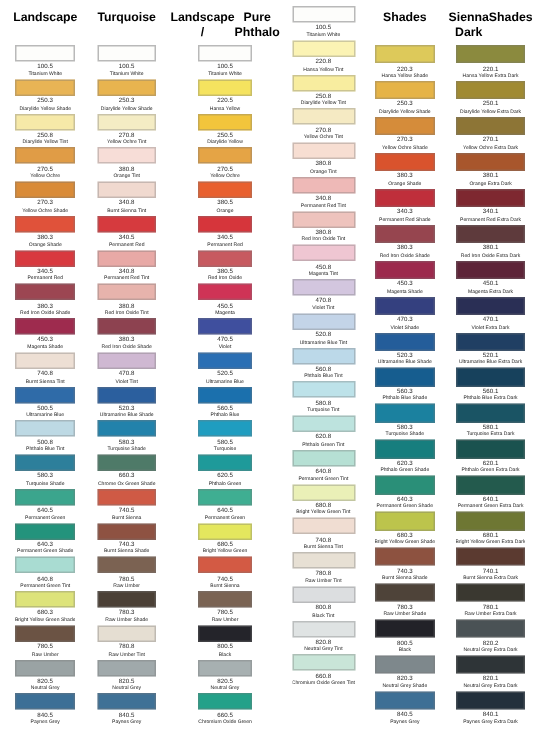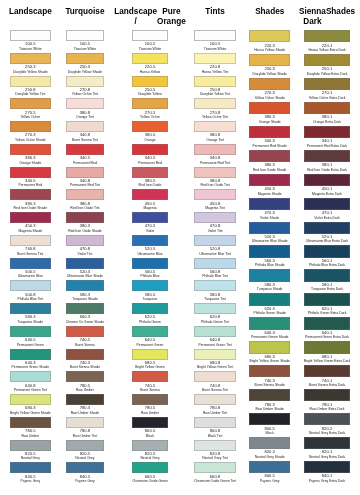--- a/index.html
+++ b/index.html
@@ -372,21 +372,21 @@
             <span class="code">840.5</span>
             <span class="nm">Paynes Grey</span>
           </div>
         </div>
       </div>
     </div>
     <div class="column">
       <div class="col-head">
         <span>Landscape /</span>
         <br>
-        <span>Pure Orange</span>
+        <span>Pure Phthalo</span>
       </div>
       <div class="col-body">
         <div class="swatch-cell" style="height: 22.75px;">
           <div class="chip white" style="background: rgb(253, 253, 251); height: 11.75px;"></div>
           <div class="lbl">
             <span class="code">100.5</span>
             <span class="nm">Titanium White</span>
           </div>
         </div>
         <div class="swatch-cell" style="height: 22.75px;">
@@ -518,23 +518,20 @@
         <div class="swatch-cell" style="height: 22.75px;">
           <div class="chip" style="background: rgb(35, 161, 137); height: 11.75px;"></div>
           <div class="lbl">
             <span class="code">660.5</span>
             <span class="nm">Chromium Oxide Green</span>
           </div>
         </div>
       </div>
     </div>
     <div class="column">
-      <div class="col-head">
-        <span>Tints</span>
-      </div>
       <div class="col-body">
         <div class="swatch-cell" style="height: 22.75px;">
           <div class="chip white" style="background: rgb(253, 253, 251); height: 11.75px;"></div>
           <div class="lbl">
             <span class="code">100.5</span>
             <span class="nm">Titanium White</span>
           </div>
         </div>
         <div class="swatch-cell" style="height: 22.75px;">
           <div class="chip" style="background: rgb(251, 243, 180); height: 11.75px;"></div>

